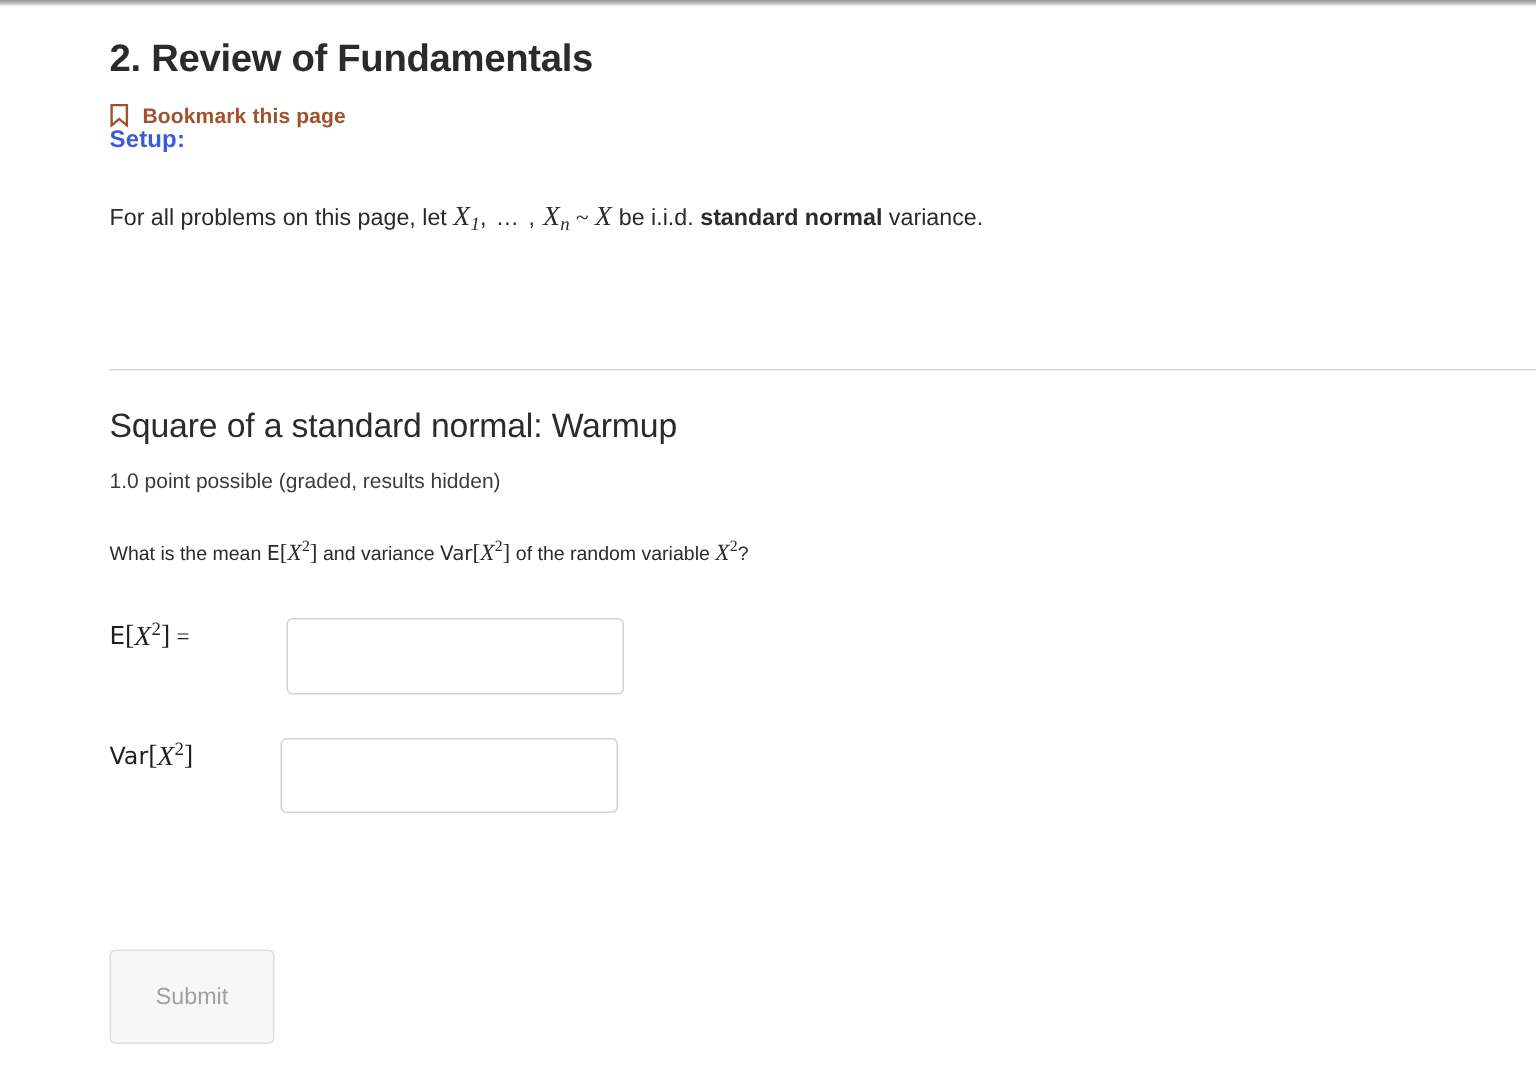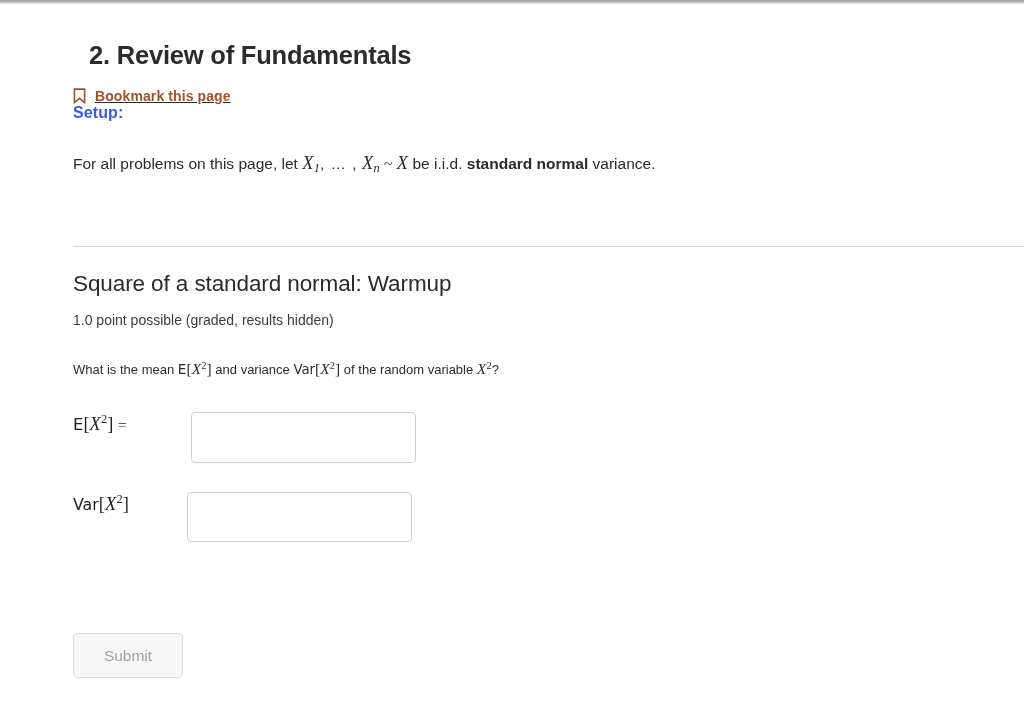--- a/index.html
+++ b/index.html
@@ -40,32 +40,31 @@
     top: 0;
     width: 951px;
   }
 
   
   .unit-title {
     font-size: 25.5px;
     font-weight: 600;
     color: #2b2b2b;
     letter-spacing: -0.2px;
-    margin: 16px;
+    margin: 0;
     padding-top: 20px;
     line-height: 1.25;
   }
 
   .bookmark-row {
     display: flex;
     align-items: center;
-    margin-top: 0;
+    margin-top: 13px;
     cursor: pointer;
     width: max-content;
-    text-decoration: underline;
   }
   .bookmark-icon {
     width: 13px;
     height: 16px;
     margin-right: 9px;
     display: inline-block;
     flex: none;
   }
   .bookmark-label {
     font-size: 14px;
@@ -215,21 +214,21 @@
     cursor: pointer;
     padding: 0;
   }
 
   
   .submit-btn {
     position: absolute;
     left: 73px;
     top: 629px;
     width: 110px;
-    height: 45px;
+    height: 63px;
     background: #f7f7f7;
     border: 1px solid #dddddd;
     border-radius: 4px;
     color: #a0a0a0;
     font-family: "Liberation Sans", sans-serif;
     font-size: 15.5px;
     cursor: default;
   }
   .attempts-text {
     position: absolute;

